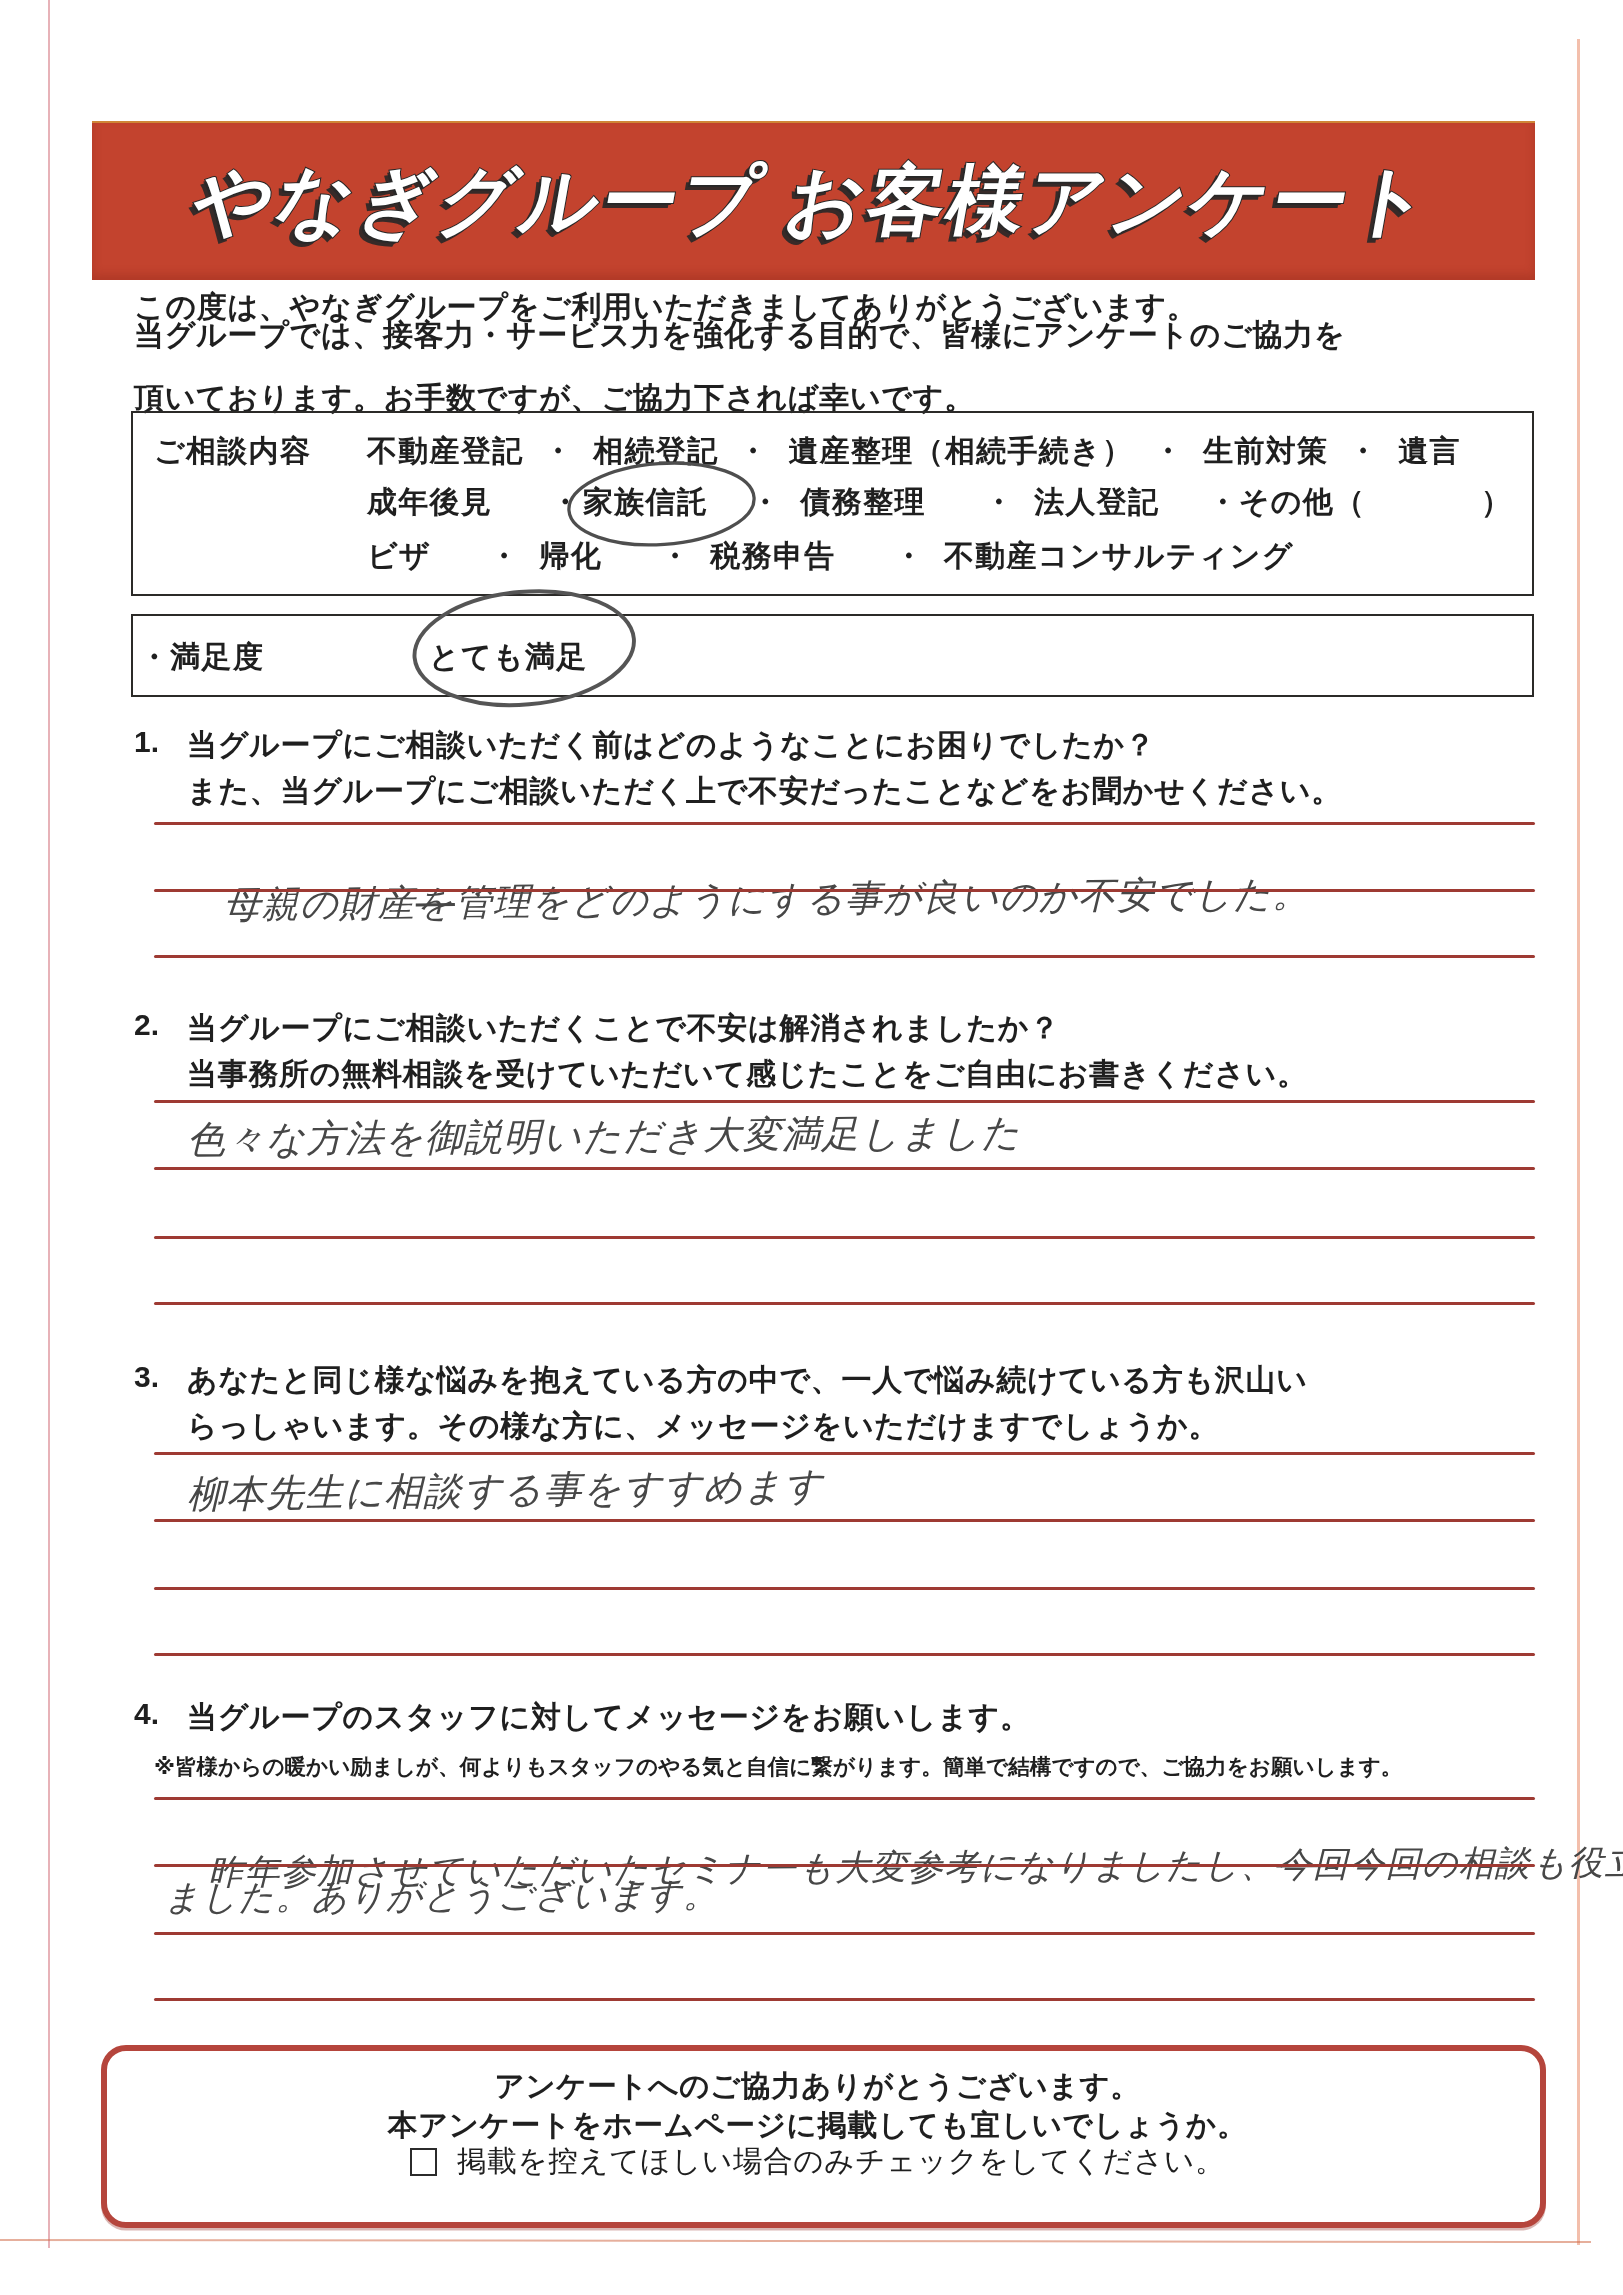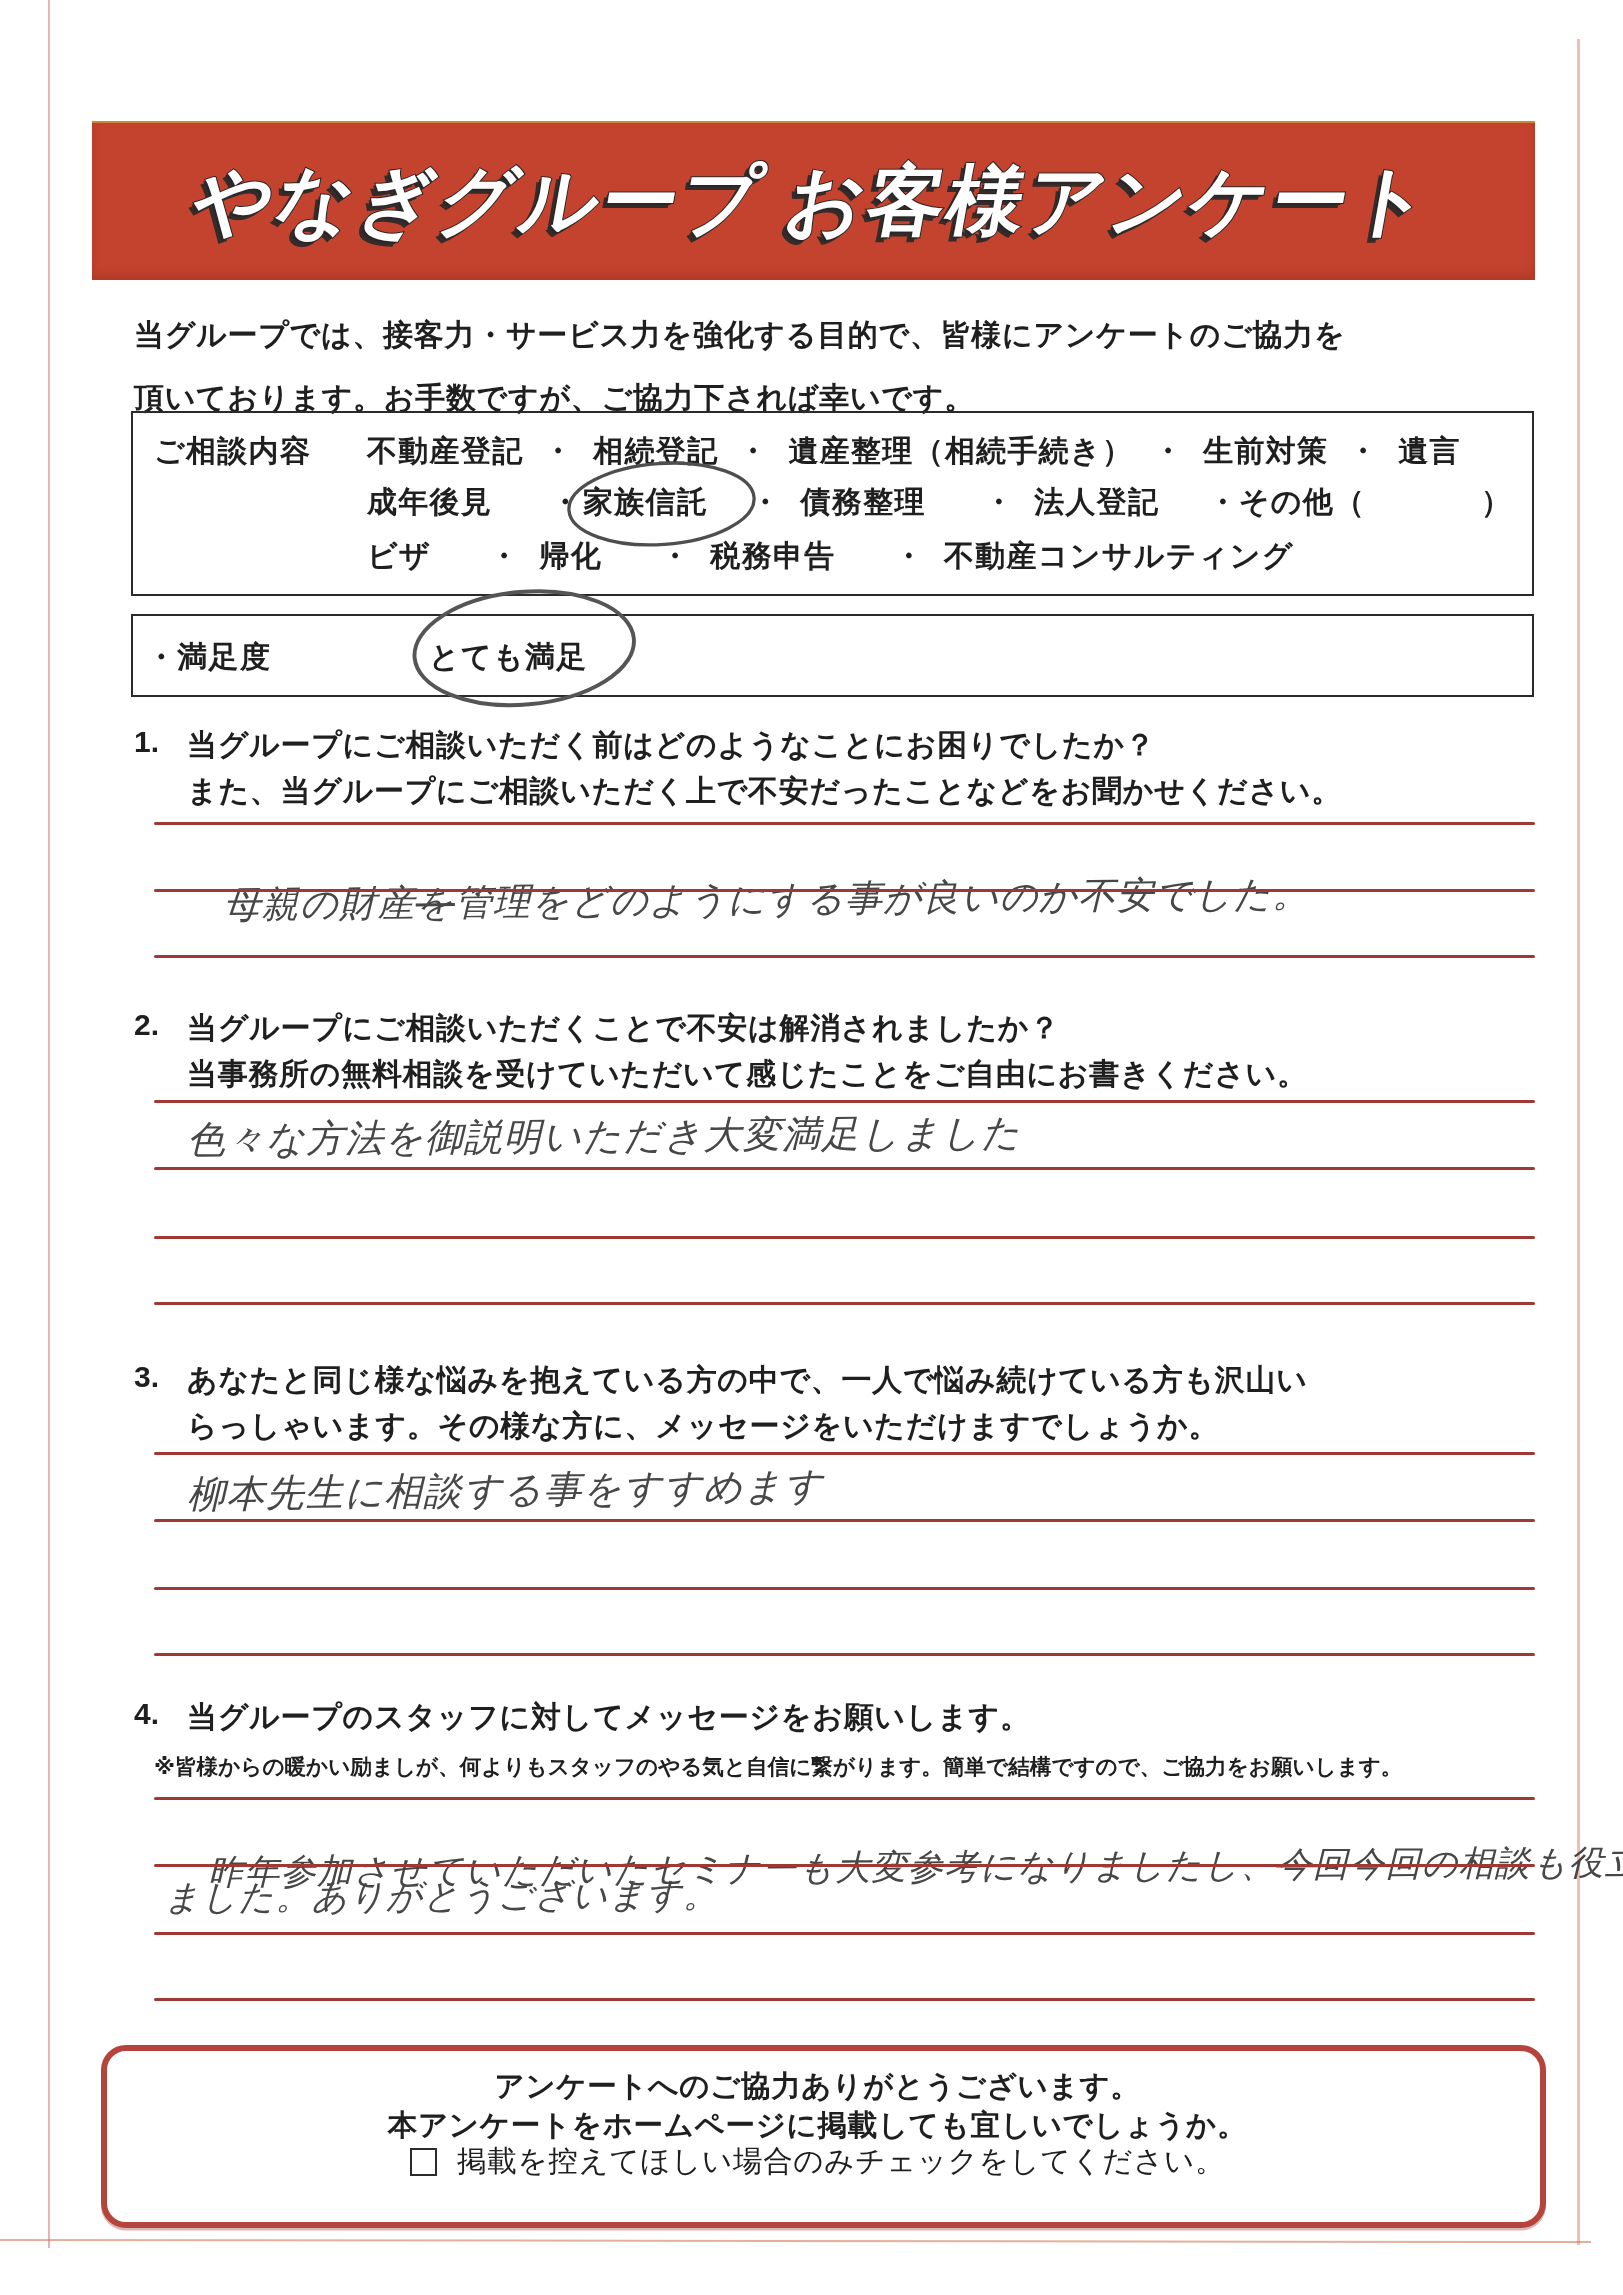--- a/index.html
+++ b/index.html
@@ -84,38 +84,39 @@
 <div class="page">
 
   <div class="abs artifact-v-left"></div>
   <div class="abs artifact-v-right"></div>
   <div class="abs artifact-h-bottom"></div>
 
   <div class="abs banner">
     <div class="banner-title jp">やなぎグループ お客様アンケート</div>
   </div>
 
+  <div class="abs intro-line jp" style="top:287px;">この度は、やなぎグループをご利用いただきましてありがとうございます。</div>
   <div class="abs intro-line jp" style="top:315px;">当グループでは、接客力・サービス力を強化する目的で、皆様にアンケートのご協力を</div>
   <div class="abs intro-line jp" style="top:378px;">頂いております。お手数ですが、ご協力下されば幸いです。</div>
 
   <div class="abs frame box-consult">
     <div class="abs box-text jp" style="left:21px;top:18.3px;">ご相談内容</div>
     <div class="abs box-text jp" style="left:234px;top:18.3px;">不動産登記  ・  相続登記  ・  遺産整理（相続手続き）  ・  生前対策  ・  遺言</div>
     <div class="abs box-text jp" style="left:234px;top:69px;">成年後見      ・</div>
     <div class="abs box-text jp" style="left:450px;top:69px;">家族信託</div>
     <div class="abs box-text jp" style="left:617px;top:69px;">・  債務整理      ・  法人登記     ・その他（            ）</div>
     <div class="abs box-text jp" style="left:234px;top:123px;">ビザ      ・  帰化      ・  税務申告      ・  不動産コンサルティング</div>
   </div>
 
   <svg class="abs circle-svg" style="left:560px;top:455px;" width="203" height="98" viewBox="0 0 310 150">
     <ellipse cx="155" cy="75" rx="142" ry="62" fill="none" stroke="#4e4e4e" stroke-width="5" transform="rotate(-4 155 75)"></ellipse>
   </svg>
 
   <div class="abs frame box-satisfaction">
-    <div class="abs box-text jp" style="left:13px;top:21px;">・満足度</div>
+    <div class="abs box-text jp" style="left:6px;top:21px;">・満足度</div>
     <div class="abs box-text jp" style="left:296px;top:21px;">とても満足</div>
   </div>
 
   <svg class="abs circle-svg" style="left:403px;top:584px;" width="249" height="131" viewBox="0 0 380 200">
     <ellipse cx="185" cy="98" rx="168" ry="86" fill="none" stroke="#555555" stroke-width="6" transform="rotate(-5 185 98)"></ellipse>
   </svg>
 
   <div class="abs q-number" style="left:134px;top:725px;">1.</div>
   <div class="abs q-line jp" style="left:187px;top:725px;">当グループにご相談いただく前はどのようなことにお困りでしたか？</div>
   <div class="abs q-line jp" style="left:187px;top:771px;">また、当グループにご相談いただく上で不安だったことなどをお聞かせください。</div>

